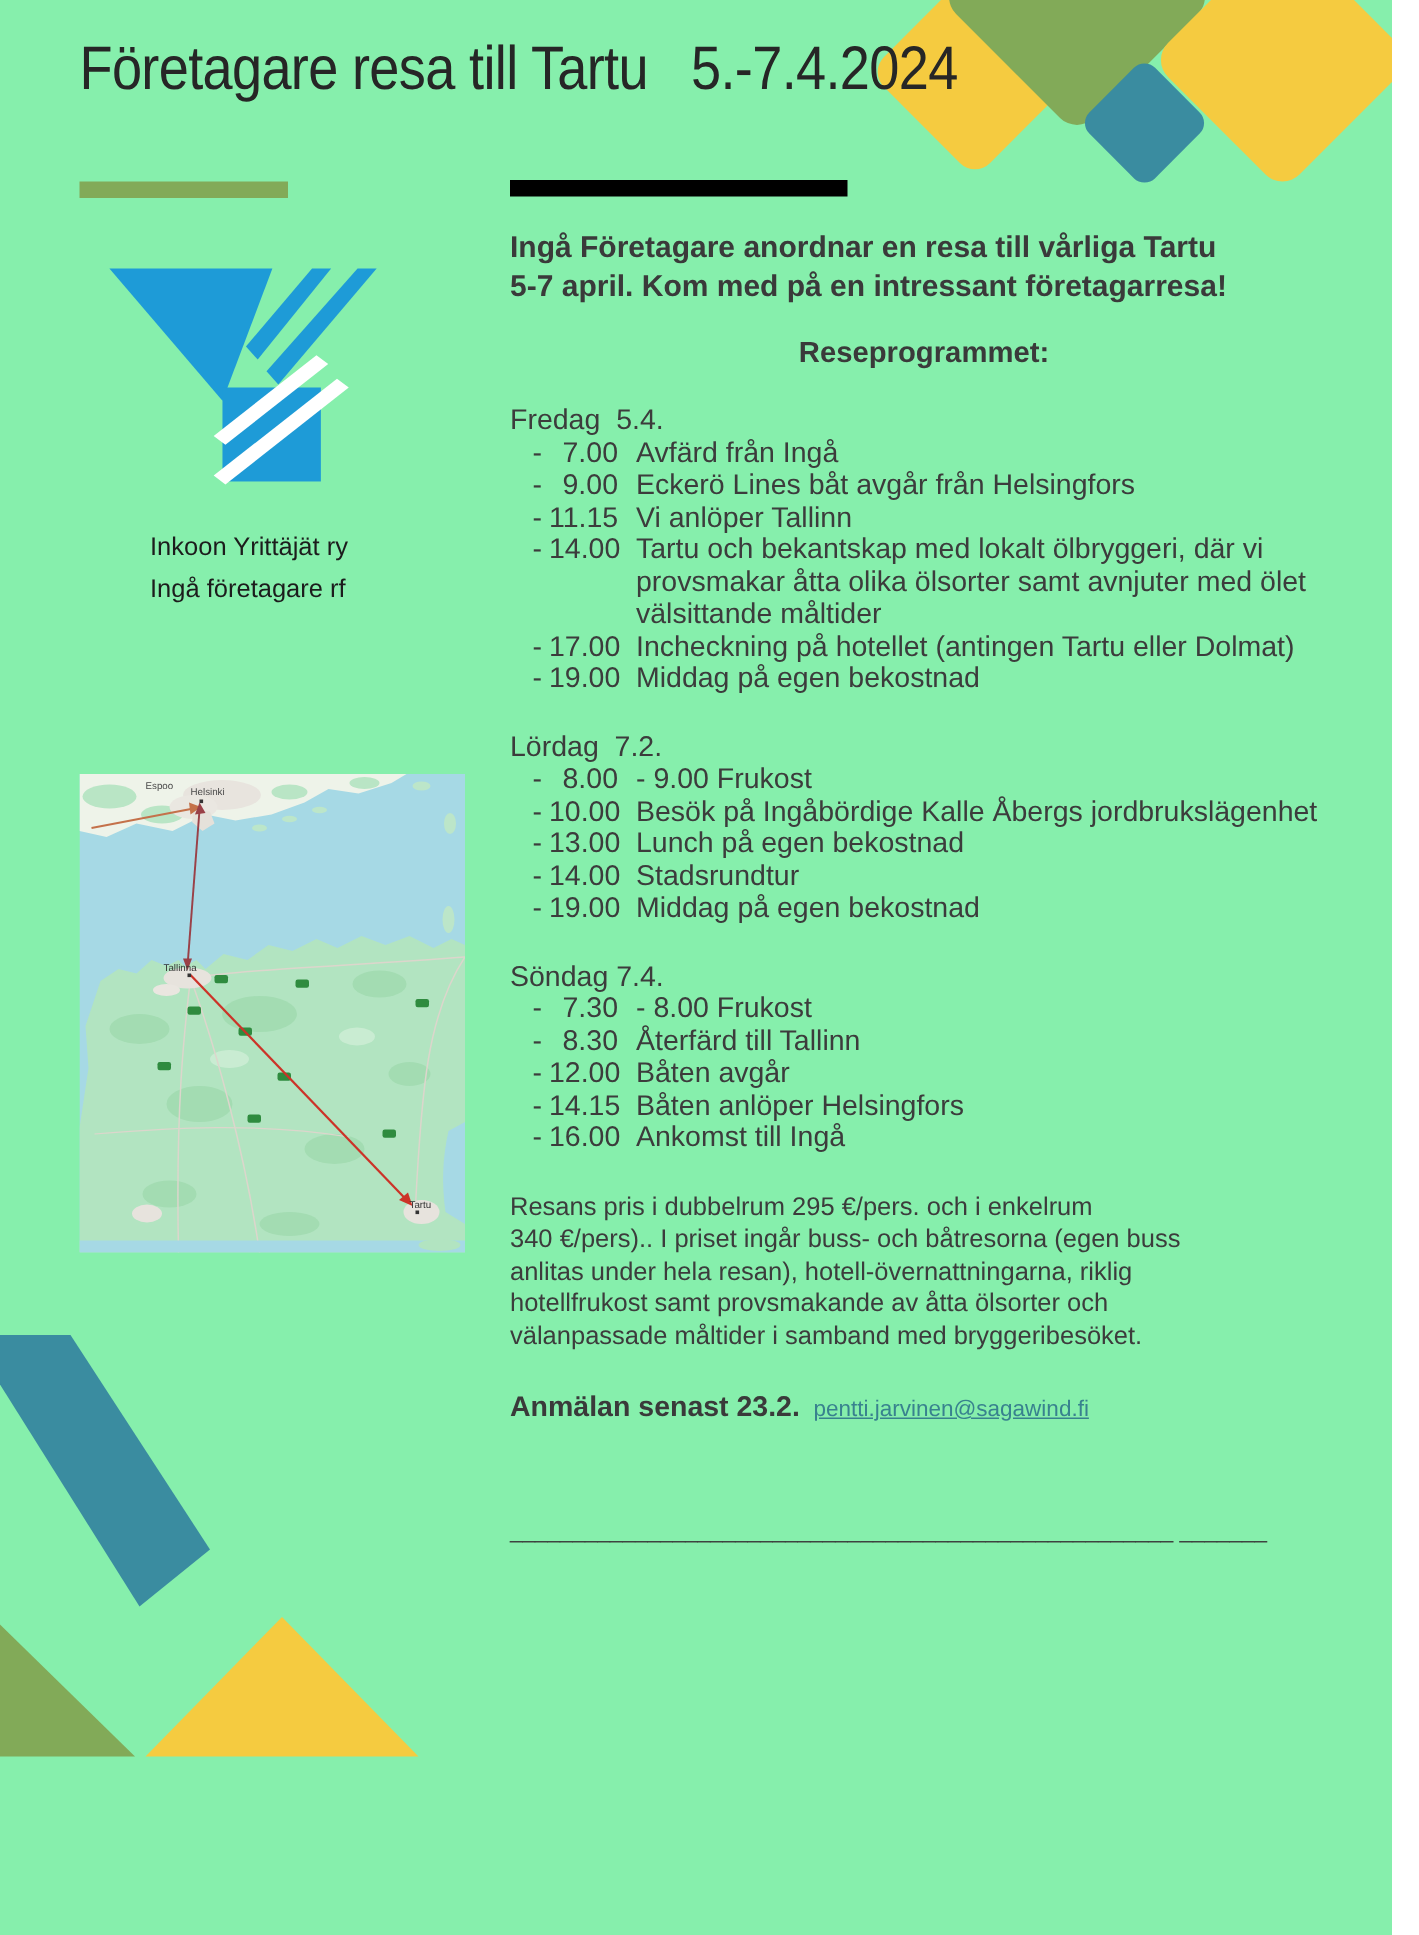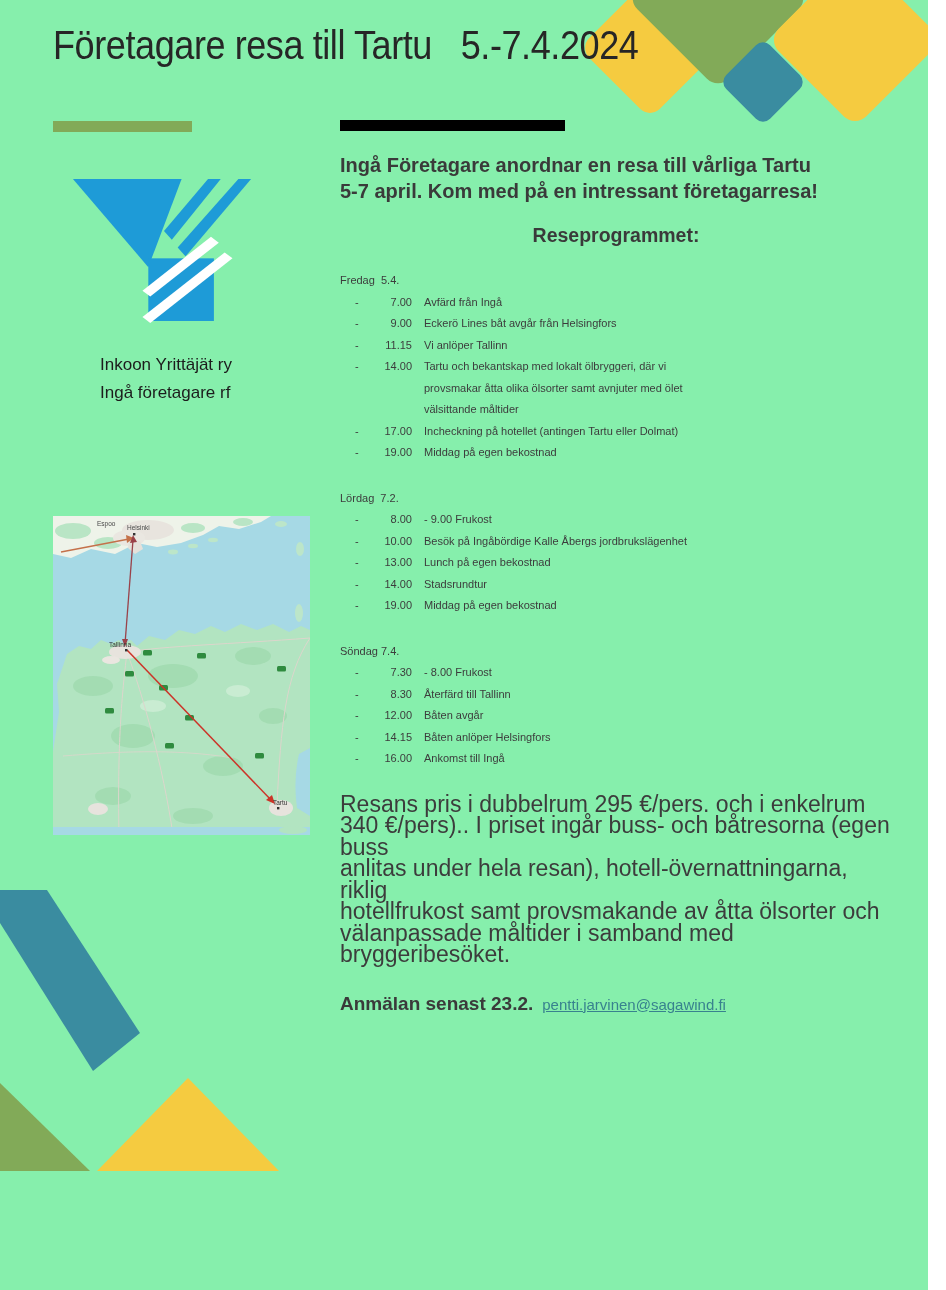--- a/index.html
+++ b/index.html
@@ -26,28 +26,28 @@
 
   
   .map{position:absolute;left:53px;top:516px;width:257px;height:319px;}
   .map text{font-family:"Liberation Sans","DejaVu Sans",sans-serif;}
 
   
   .content{position:absolute;left:340px;top:120px;width:552px;z-index:2;}
   .bar-black{width:225px;height:11px;background:#000;margin:0 0 21px 0;}
   .intro{margin:0;font-size:20px;font-weight:bold;line-height:26px;color:#3a3a3a;white-space:pre-wrap;}
   .prog-heading{margin:18px 0 0 0;font-size:19.5px;font-weight:bold;line-height:26px;color:#3a3a3a;text-align:center;}
-  .days{margin-top:22px;font-size:11px;line-height:21.5px;}
+  .days{margin-top:22px;font-size:19px;line-height:21.5px;}
   .day{margin:0 0 24px 0;}
   .day-title{white-space:pre;}
   .item{display:flex;padding-left:15px;}
   .item .dash{width:11px;flex:0 0 auto;}
   .item .t{width:46px;flex:0 0 auto;text-align:right;white-space:pre;}
   .item .x{margin-left:12px;white-space:pre-wrap;}
-  .price{margin:24px 0 0 0;font-size:23px;line-height:21.5px;white-space:pre-wrap;}
+  .price{margin:24px 0 0 0;font-size:17px;line-height:21.5px;white-space:pre-wrap;}
   .signup{margin:26px 0 0 0;font-size:19px;line-height:24px;}
   .signup .lbl{font-weight:bold;color:#3a3a3a;}
   .signup a{color:#38828e;font-size:15px;font-weight:400;text-decoration:underline;margin-left:9px;}
   .fill-line{margin-top:60px;font-size:15px;letter-spacing:0;color:#3a3a3a;white-space:pre;}
 </style>
 </head>
 <body>
 
 <div class="page">
 
@@ -292,20 +292,21 @@
   </div>
 </div>
     <p class="price">Resans pris i dubbelrum 295 €/pers. och i enkelrum
 340 €/pers).. I priset ingår buss- och båtresorna (egen buss
 anlitas under hela resan), hotell-övernattningarna, riklig
 hotellfrukost samt provsmakande av åtta ölsorter och
 välanpassade måltider i samband med bryggeribesöket.</p>
     <p class="signup">
       <span class="lbl">Anmälan senast 23.2.</span><a href="#">pentti.jarvinen@sagawind.fi</a>
     </p>
+    <div class="fill-line">_____________________________________________________ _______</div>
   </div>
 
   <svg class="deco-bottom" width="320" height="290" viewBox="0 0 320 290">
     <polygon points="0,0 47,0 140,143 93,181 0,33" fill="#3a8ca0"></polygon>
     <polygon points="0,193 90,281 0,281" fill="#82aa58"></polygon>
     <polygon points="188,188 279,281 97,281" fill="#f5cb40"></polygon>
   </svg>
 
 </div>
 

